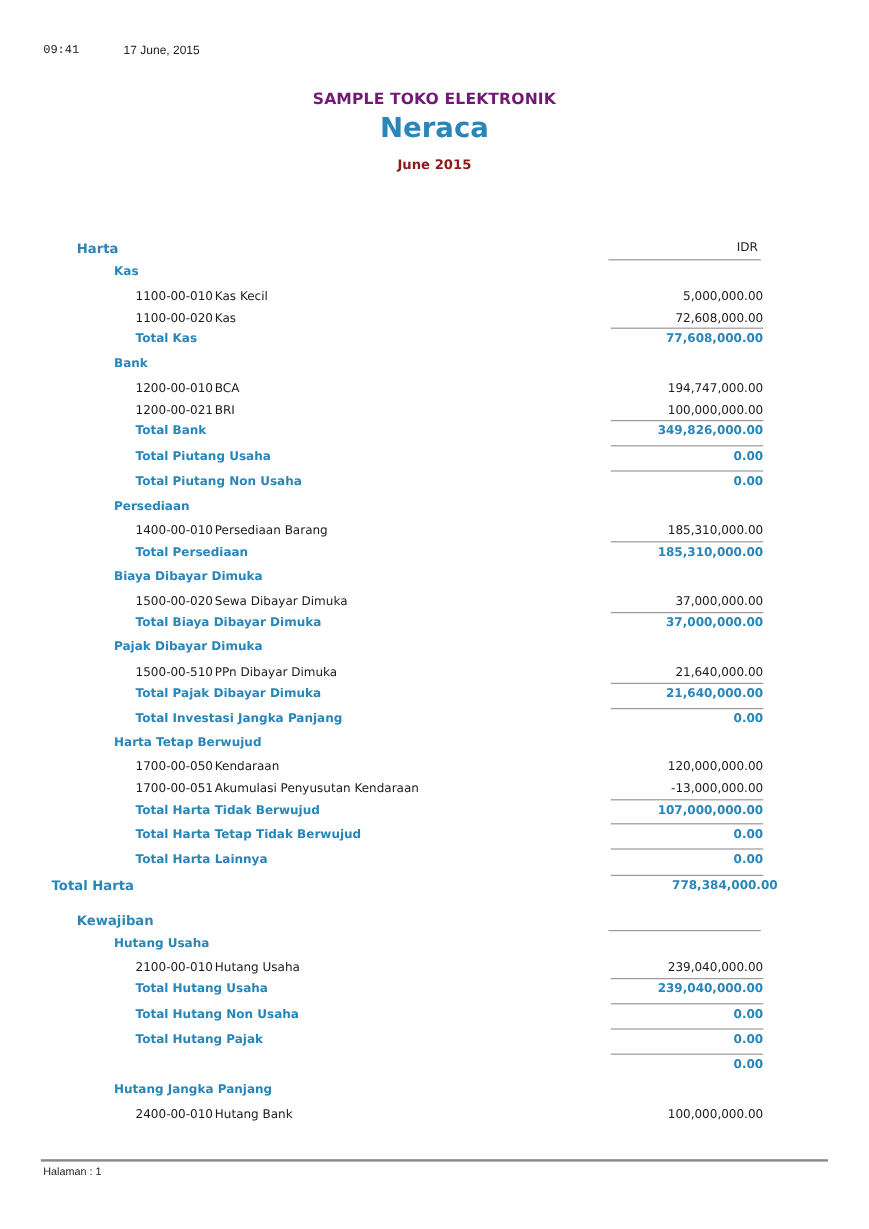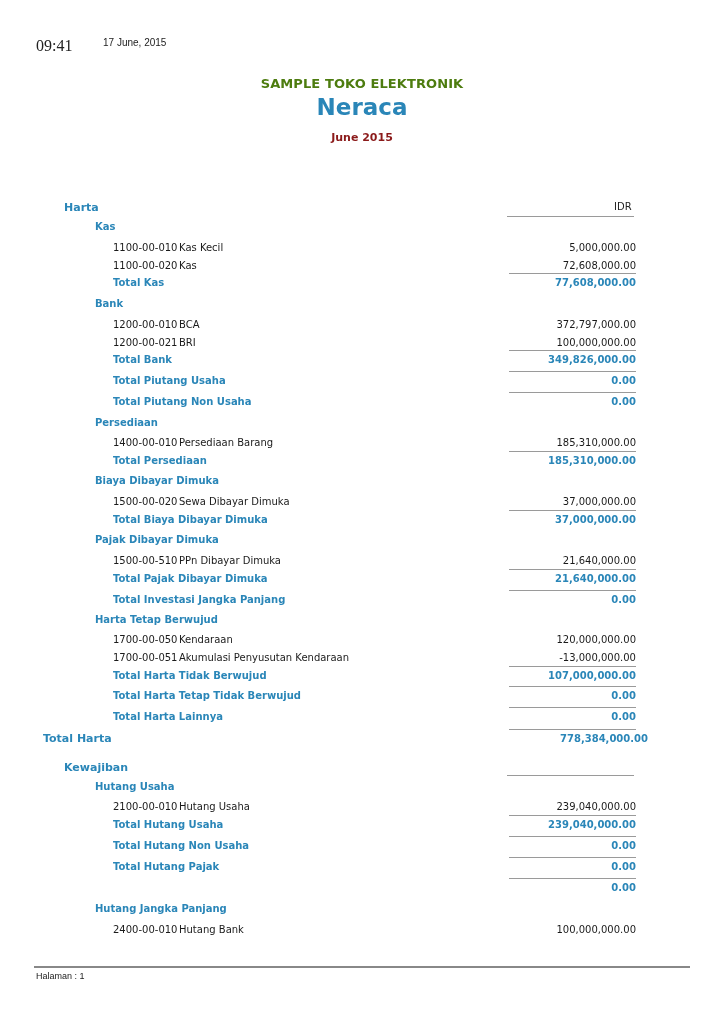--- a/index.html
+++ b/index.html
@@ -1,20 +1,20 @@
 <!DOCTYPE html>
 <html><head>
   <meta charset="utf-8">
   <style>
     html, body { margin: 0; padding: 0; background: #ffffff; }
     body { width: 724px; height: 1024px; position: relative; overflow: hidden;
            font-family: "DejaVu Sans", sans-serif; color: #1a1a1a; }
-    .hdr-time { position: absolute; left: 36px; top: 37px; font-family: Liberation Serif, serif; font-size: 16px; color: #222; }
+    .hdr-time { position: absolute; left: 36px; top: 37px; font-family: Liberation Mono, monospace; font-size: 10px; color: #222; }
     .hdr-date { position: absolute; left: 103px; top: 37px; font-family: "Liberation Sans", sans-serif; font-size: 10px; color: #222; }
-    .company { position: absolute; left: 0; width: 724px; top: 76px; text-align: center; font-size: 13px; font-weight: bold; color: #4d7c0f; letter-spacing: 0.1px; }
+    .company { position: absolute; left: 0; width: 724px; top: 76px; text-align: center; font-size: 13px; font-weight: bold; color: #701a75; letter-spacing: 0.1px; }
     .title { position: absolute; left: 0; width: 724px; top: 94px; text-align: center; font-size: 23px; font-weight: bold; color: #2a86b8; }
     .period { position: absolute; left: 0; width: 724px; top: 131px; text-align: center; font-size: 11px; font-weight: bold; color: #8b1a1a; }
 
     .row { position: absolute; left: 0; width: 724px; height: 16px; font-size: 10px; line-height: 16px; }
     .row .lbl { position: absolute; white-space: nowrap; }
     .row .val { position: absolute; right: 88px; text-align: right; white-space: nowrap; }
     .blue { color: #2a86b8; font-weight: bold; }
     .acct { color: #1a1a1a; }
     .acct .code { display: inline-block; width: 66px; }
     .l0 { left: 43px; font-size: 11px; }
@@ -59,21 +59,21 @@
     <div class="row" style="top: 275px;">
       <span class="lbl blue l3">Total Kas</span>
       <div class="sep" style="top: -2px; left: 509px;"></div>
       <span class="val blue">77,608,000.00</span>
     </div>
     <div class="row" style="top: 296px;">
       <span class="lbl blue l2">Bank</span>
     </div>
     <div class="row" style="top: 317px;">
       <span class="lbl acct l3"><span class="code">1200-00-010</span><span>BCA</span></span>
-      <span class="val acct">372,797,000.00</span>
+      <span class="val acct">194,747,000.00</span>
     </div>
     <div class="row" style="top: 335px;">
       <span class="lbl acct l3"><span class="code">1200-00-021</span><span>BRI</span></span>
       <span class="val acct">100,000,000.00</span>
     </div>
     <div class="row" style="top: 352px;">
       <span class="lbl blue l3">Total Bank</span>
       <div class="sep" style="top: -2px; left: 509px;"></div>
       <span class="val blue">349,826,000.00</span>
     </div>

